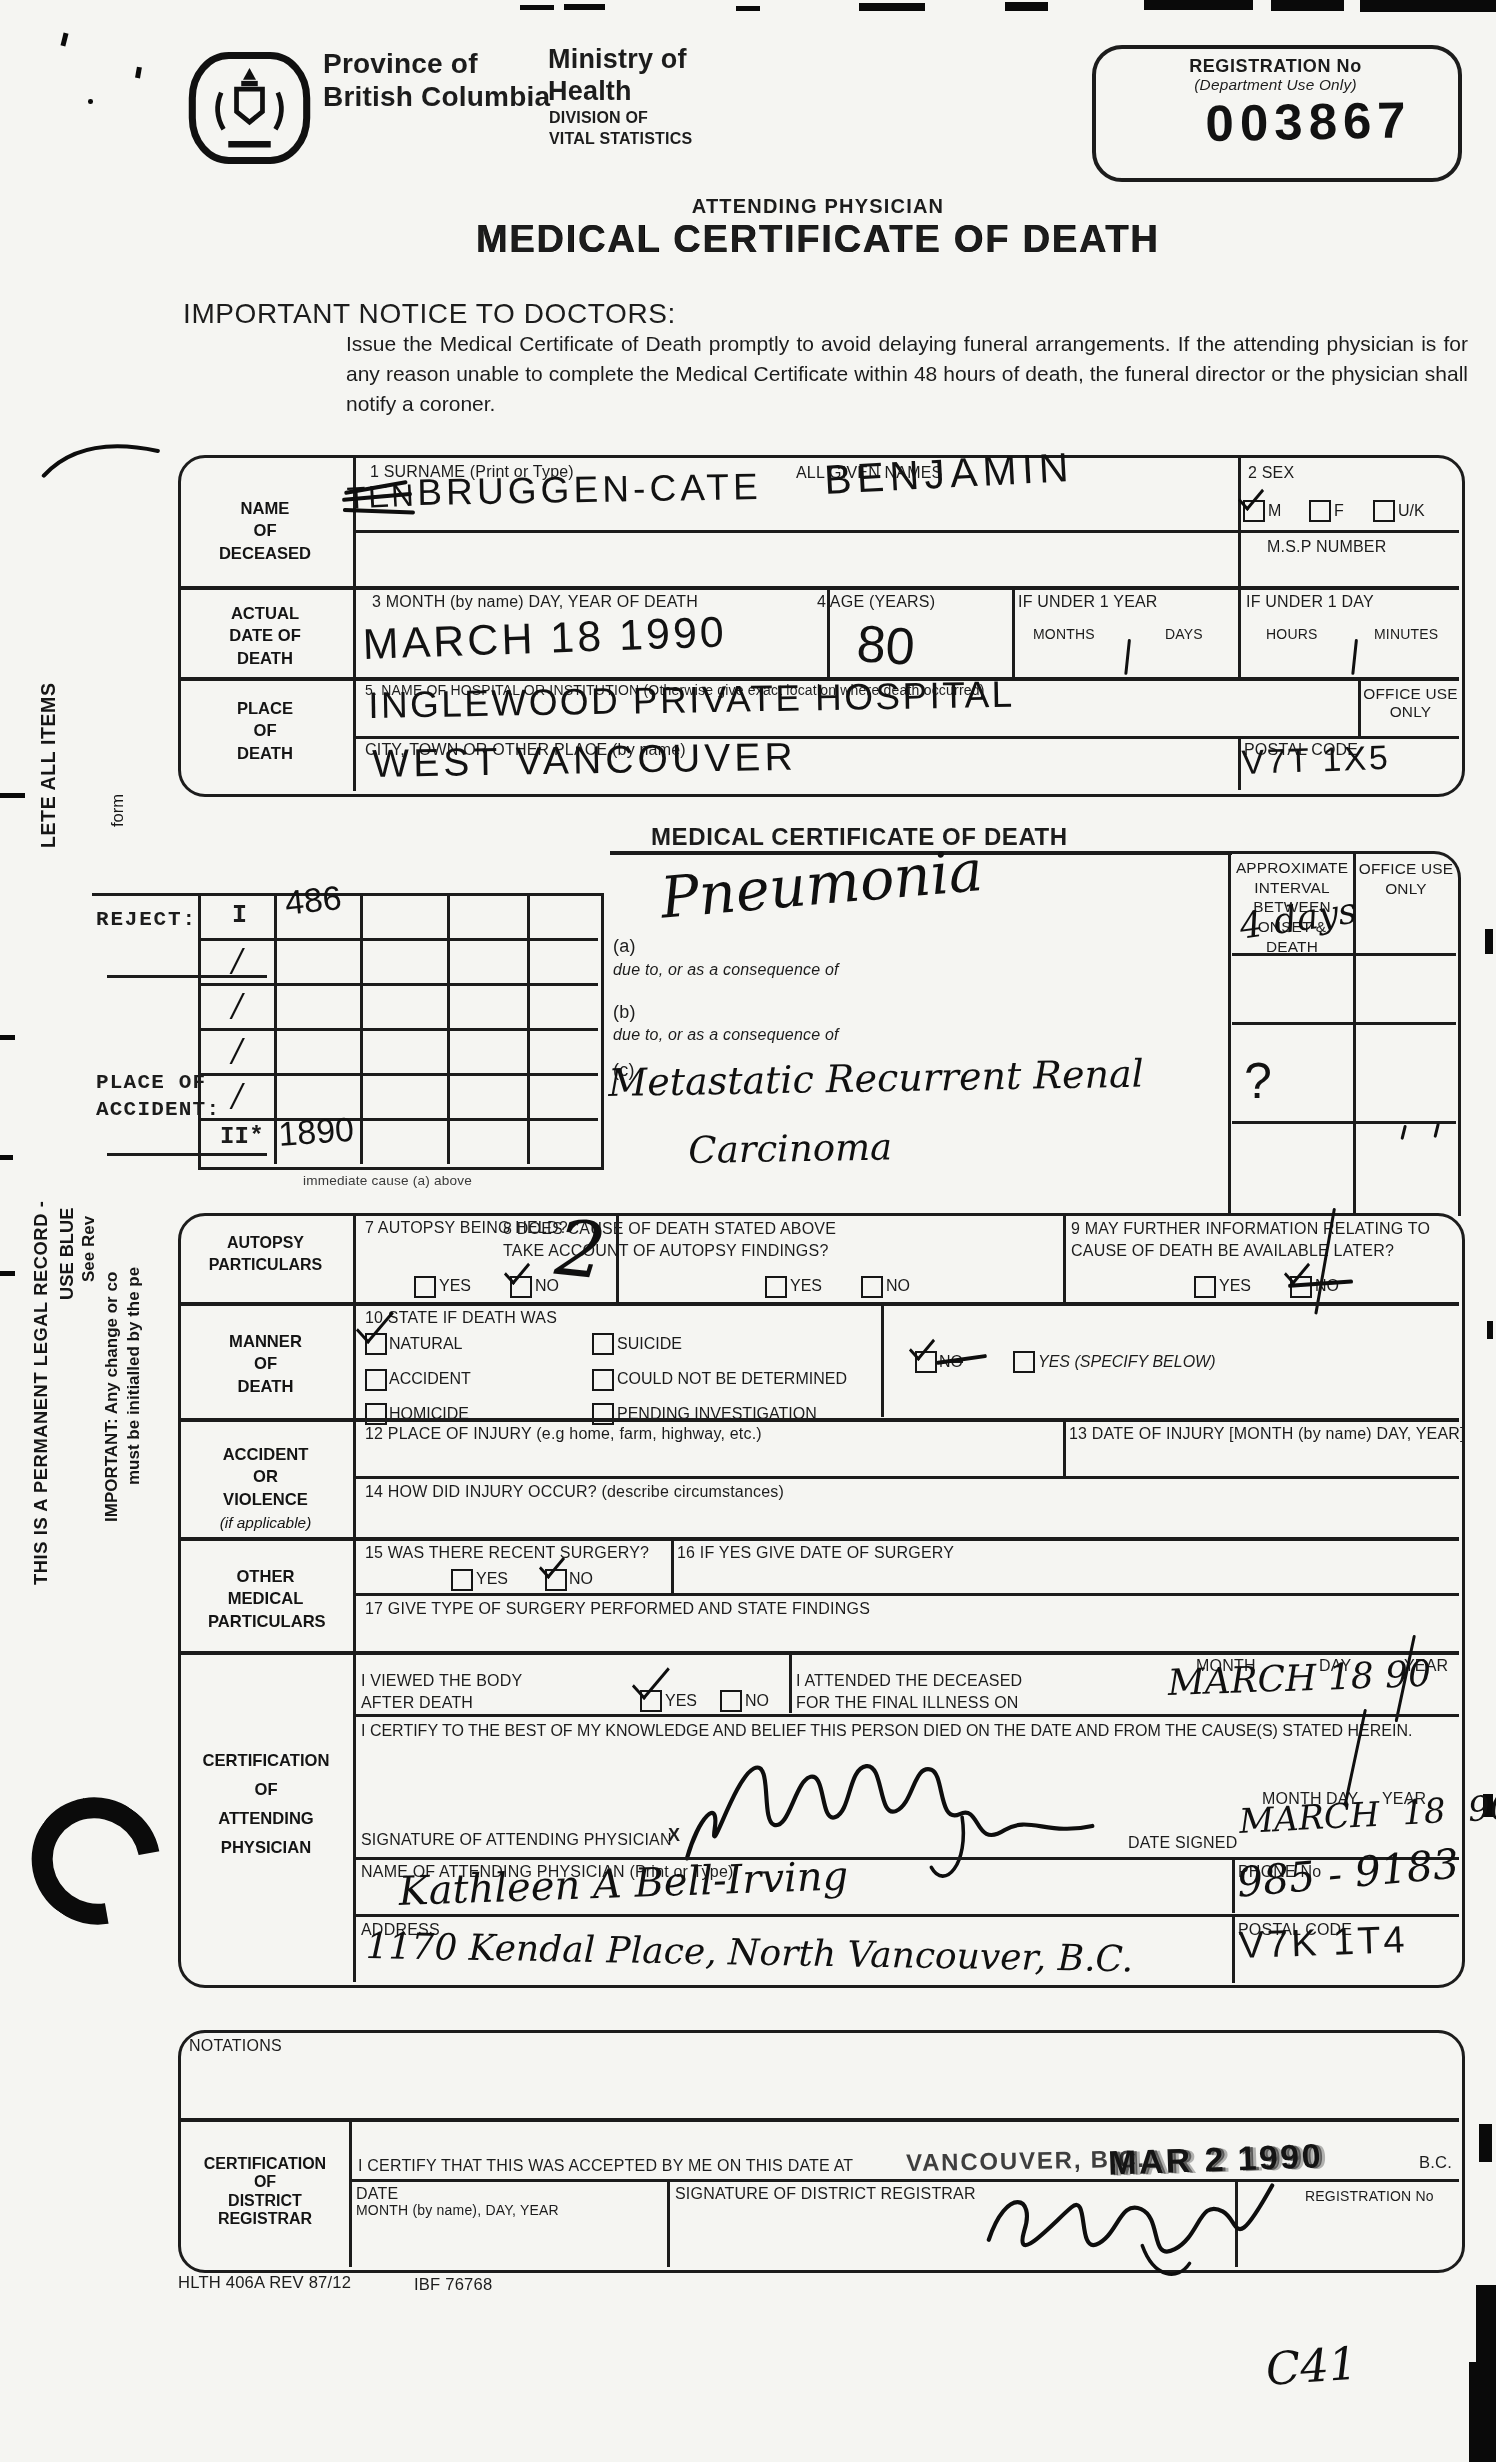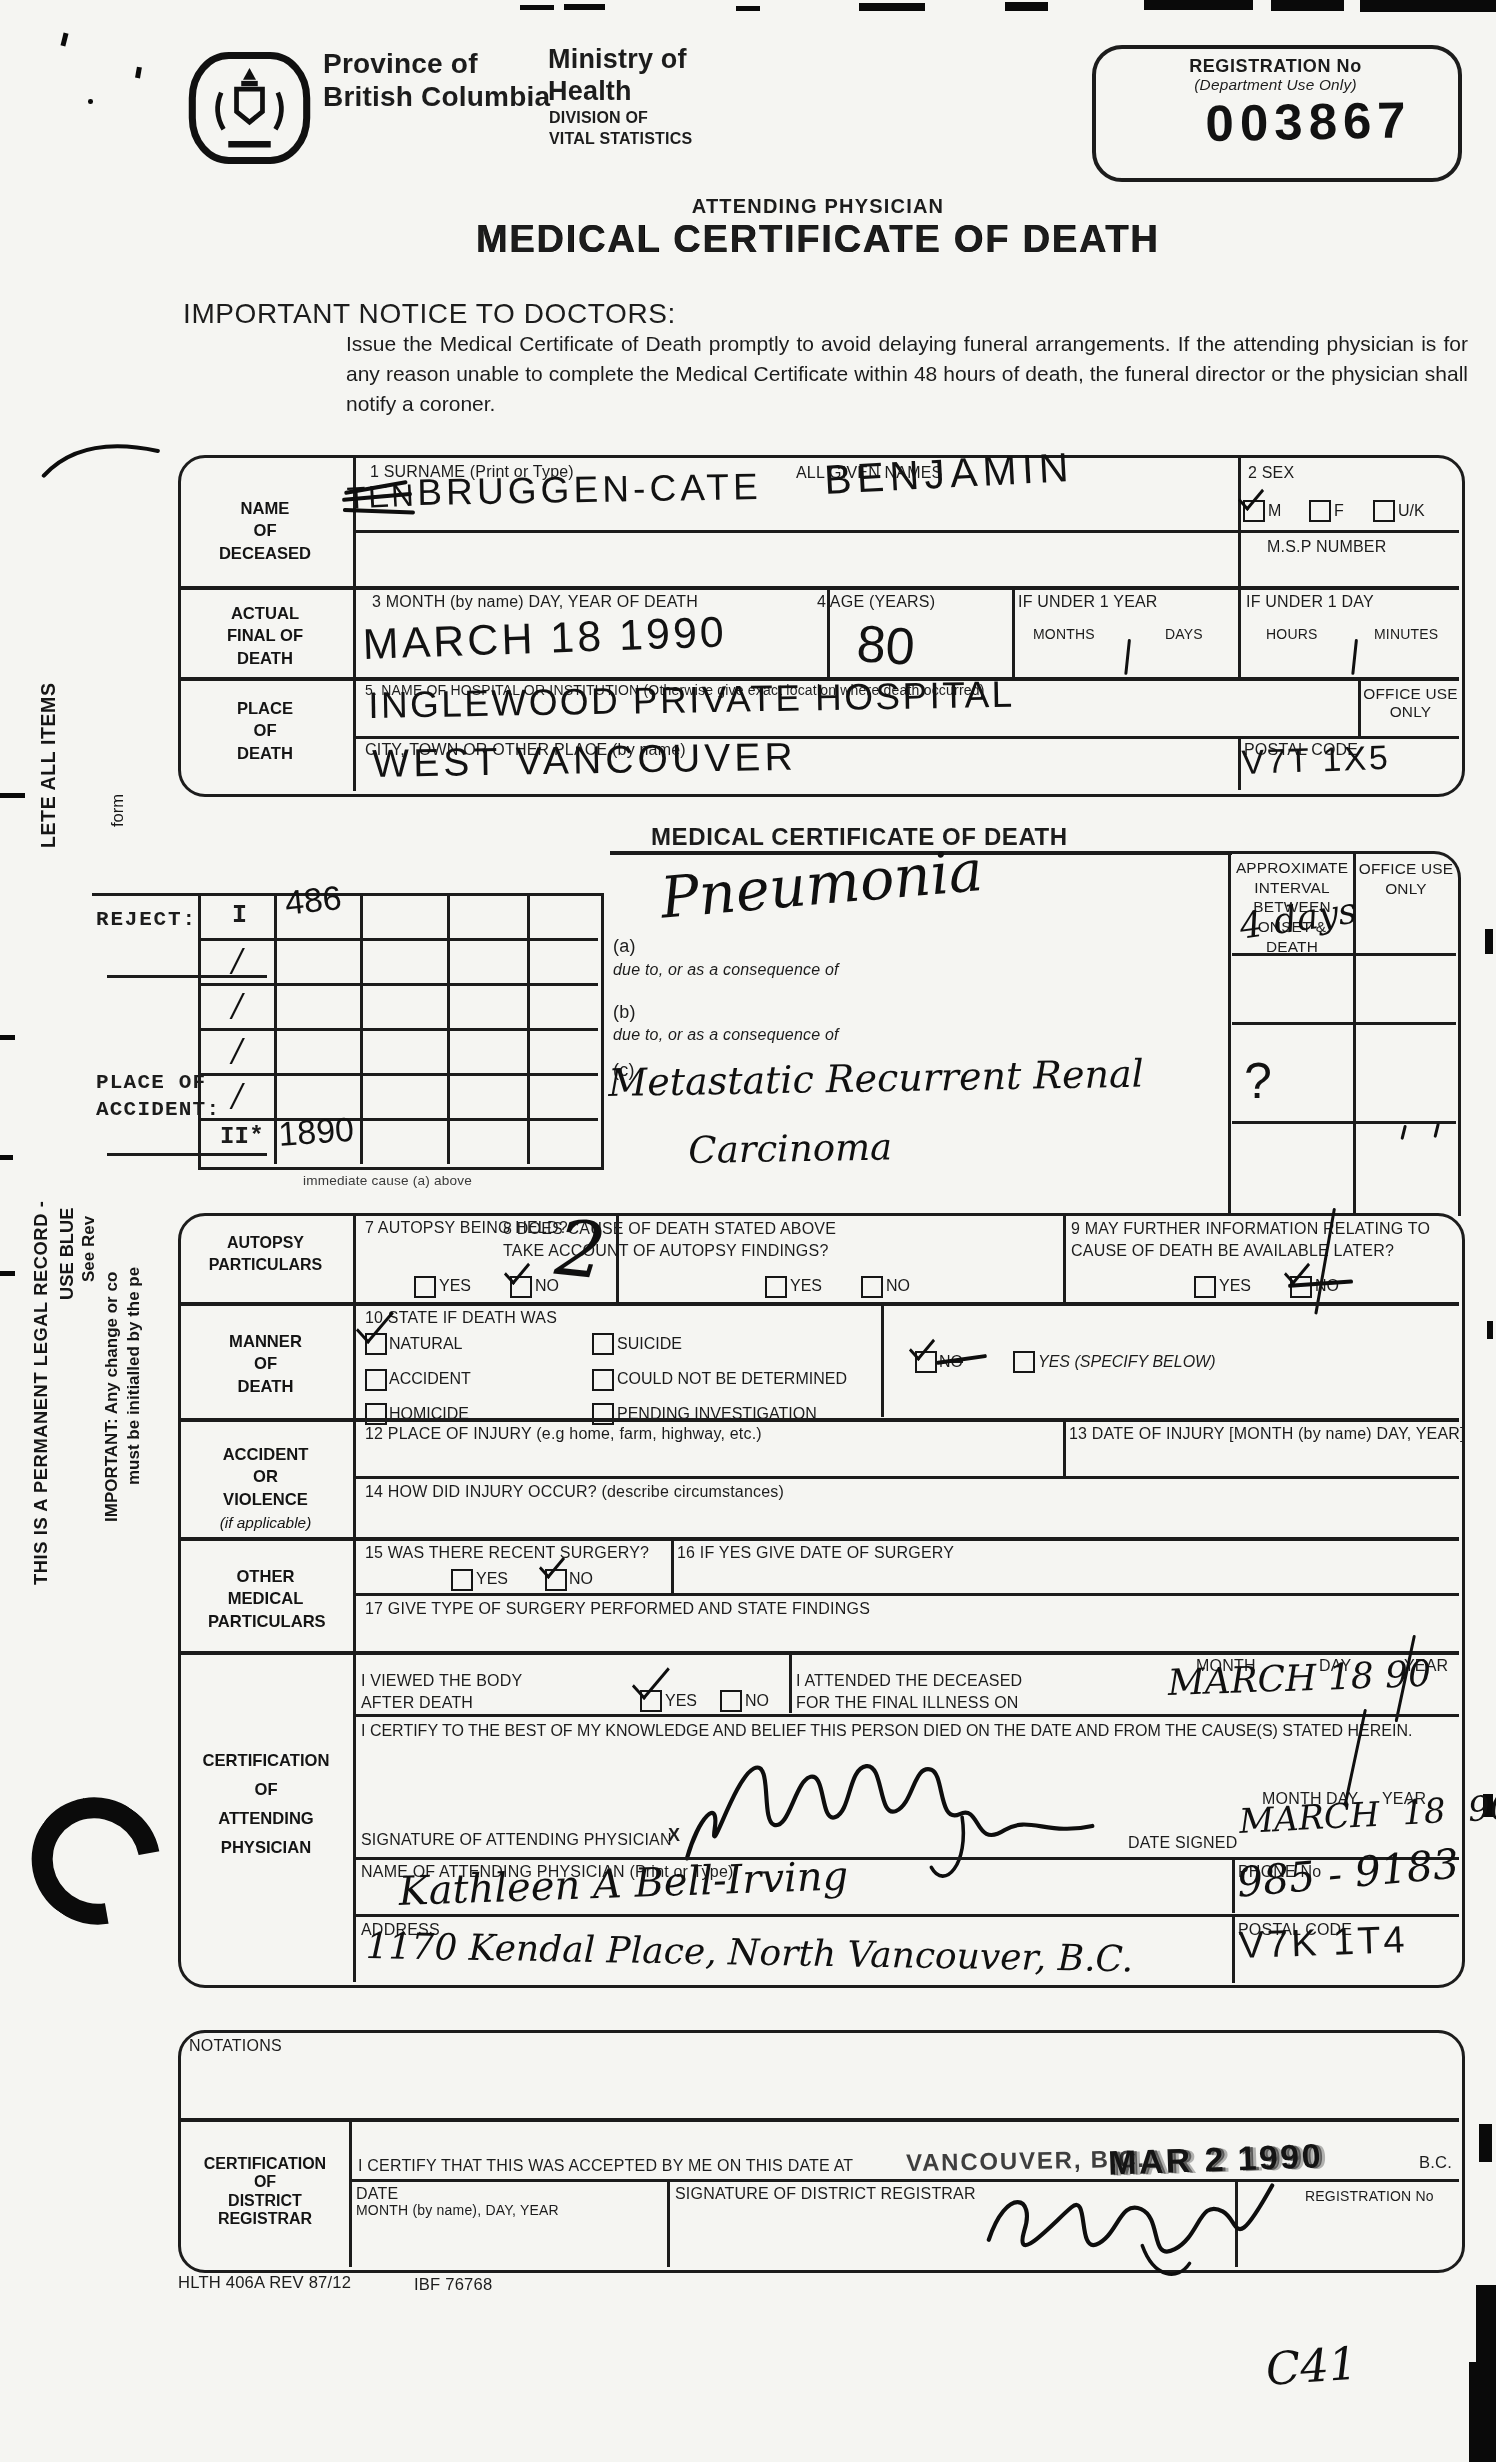--- a/index.html
+++ b/index.html
@@ -120,21 +120,21 @@
   <div class="tick" style="left:1238px;top:489px;"></div>
   <span class="cb" style="left:1309px;top:500px;"></span>
   <span class="cblbl" style="left:1334px;top:502px;">F</span>
   <span class="cb" style="left:1373px;top:500px;"></span>
   <span class="cblbl" style="left:1398px;top:502px;">U/K</span>
   <div class="hl" style="left:353px;top:530px;width:1106px;"></div>
   <div class="lbl" style="left:1267px;top:537px;">M.S.P NUMBER</div>
 
   <div class="hl" style="left:178px;top:586px;width:1281px;height:3.6px;"></div>
   <div class="side pre" style="left:206px;top:603px;width:118px;">ACTUAL
-FINAL OF
+DATE OF
 DEATH</div>
   <div class="lbl" style="left:372px;top:592px;">3  MONTH (by name) DAY, YEAR OF DEATH</div>
   <div class="lbl" style="left:817px;top:592px;">4  AGE (YEARS)</div>
   <div class="lbl" style="left:1018px;top:592px;">IF UNDER 1 YEAR</div>
   <div class="lbl" style="left:1246px;top:592px;">IF UNDER 1 DAY</div>
   <div class="lbl sm" style="left:1033px;top:626px;">MONTHS</div>
   <div class="lbl sm" style="left:1165px;top:626px;">DAYS</div>
   <div class="lbl sm" style="left:1266px;top:626px;">HOURS</div>
   <div class="lbl sm" style="left:1374px;top:626px;">MINUTES</div>
   <div class="vl" style="left:827px;top:586px;height:91px;"></div>

